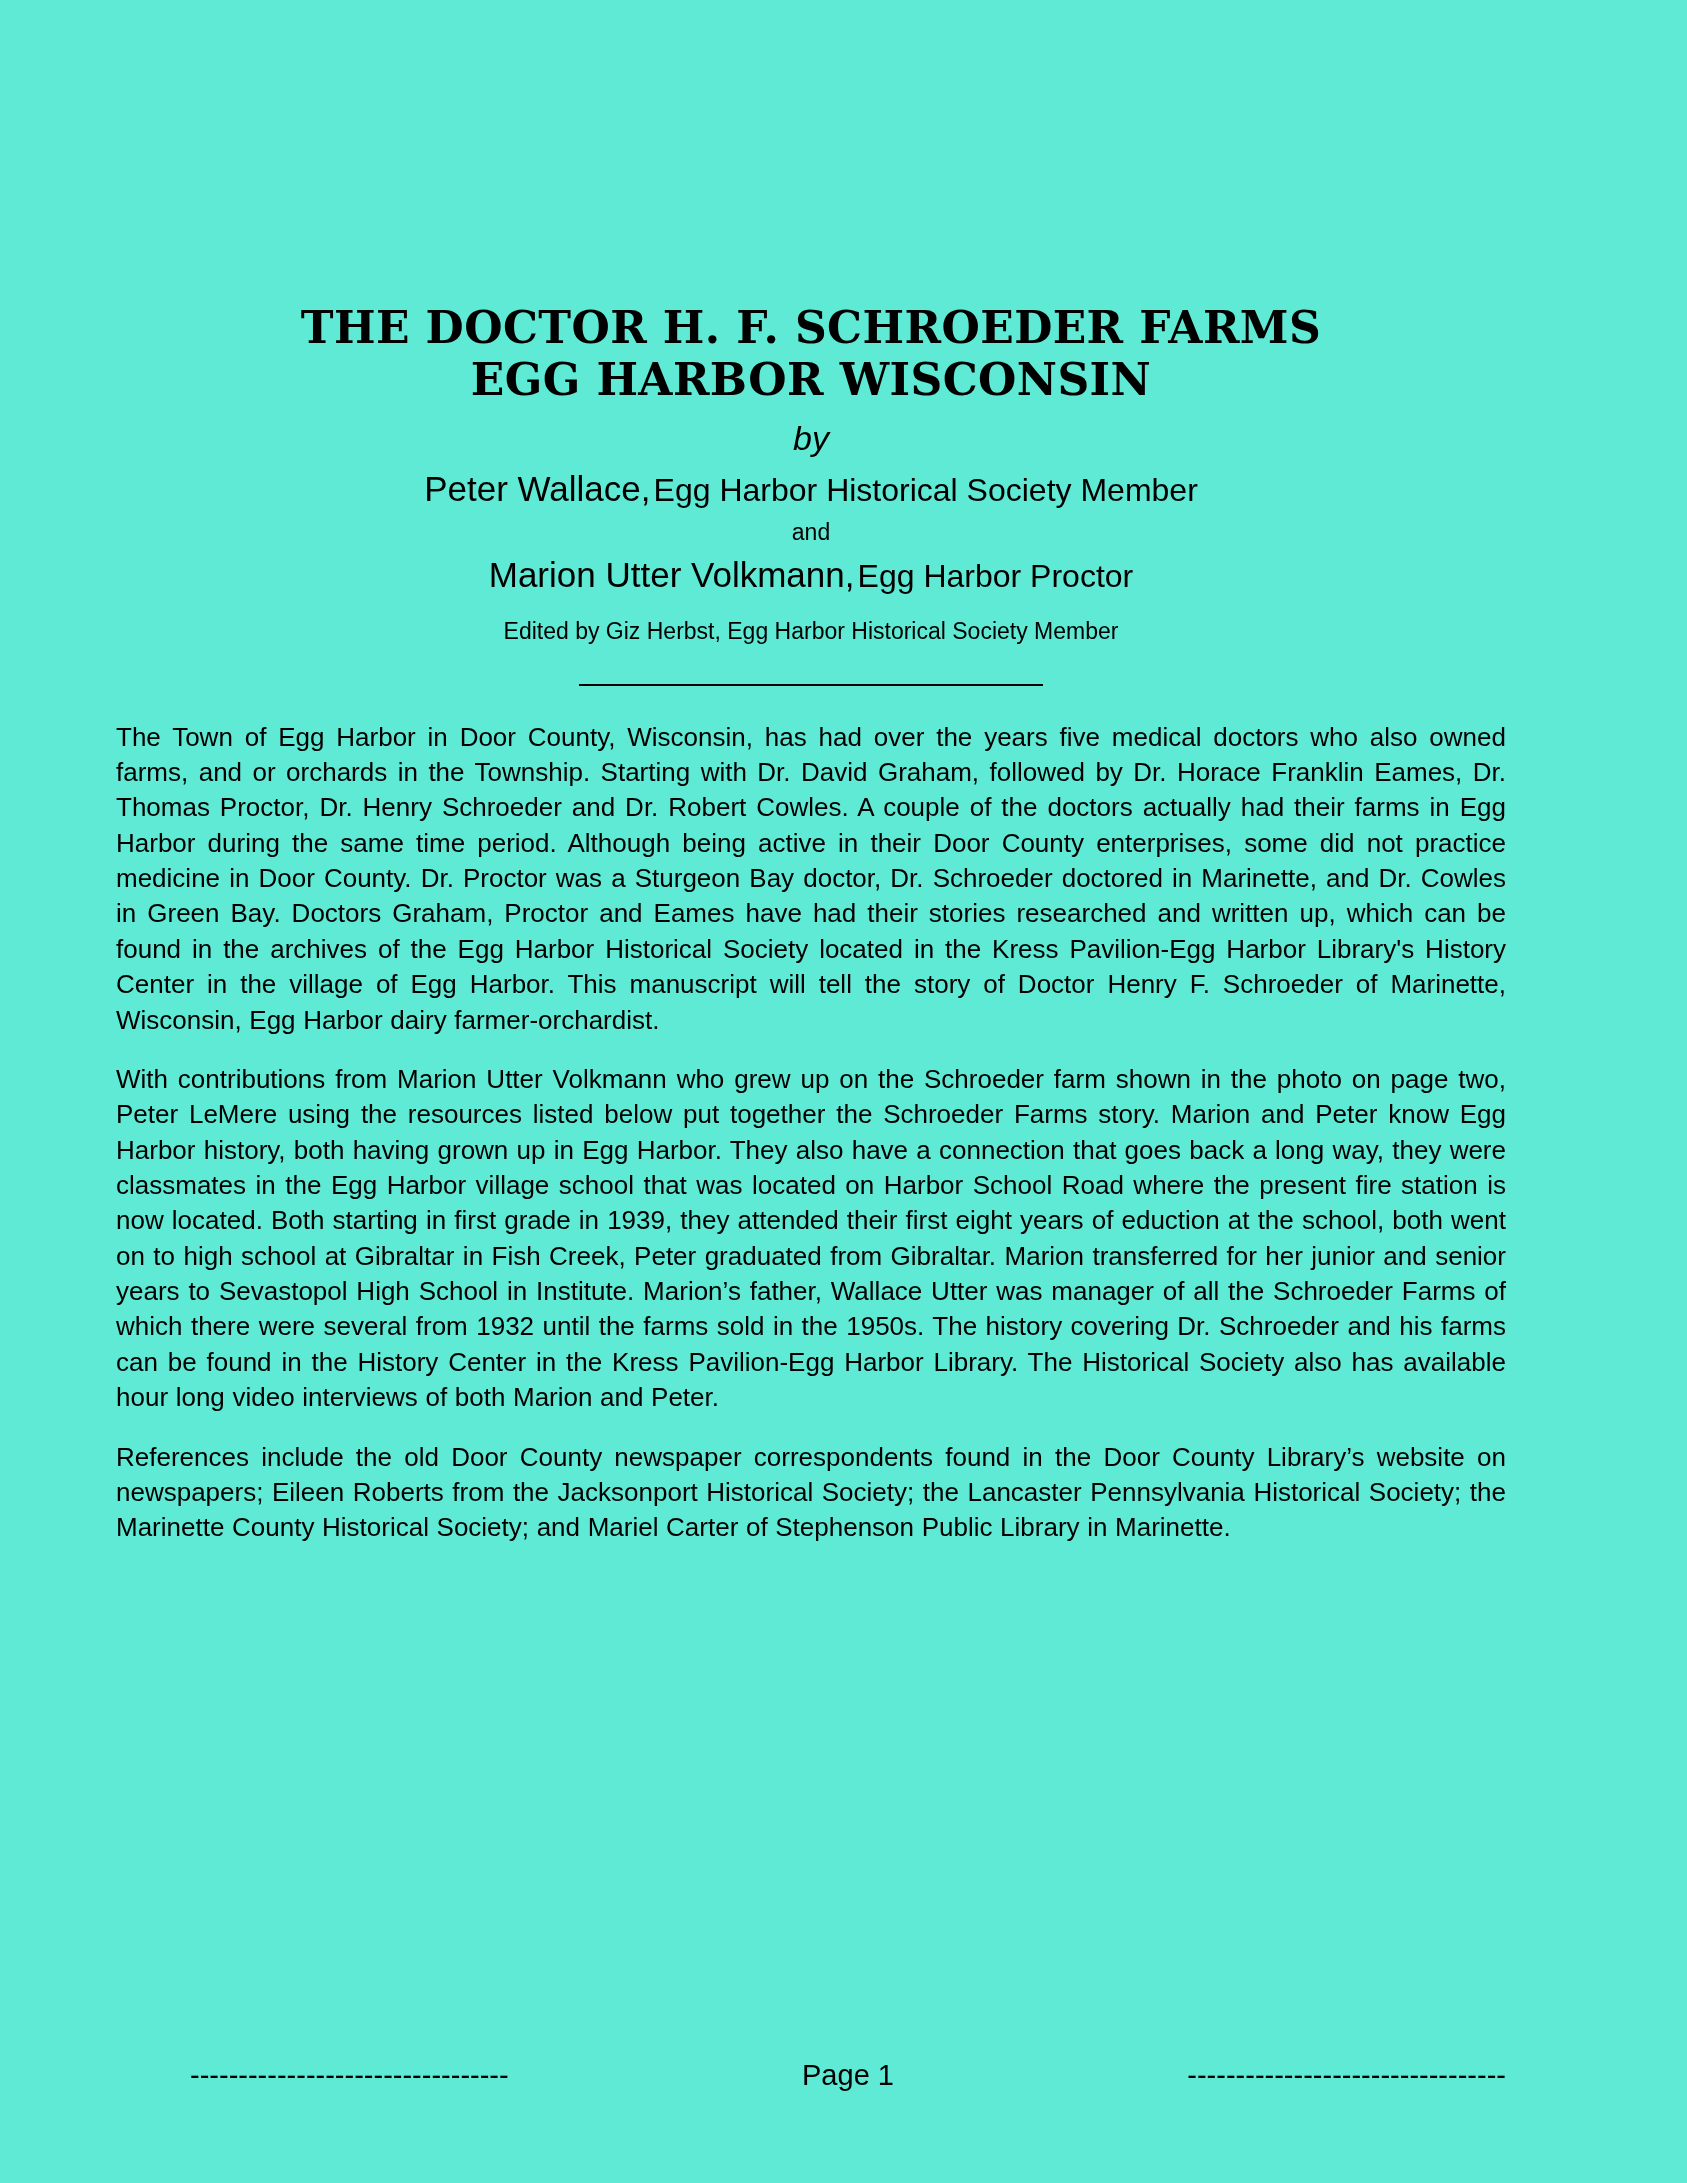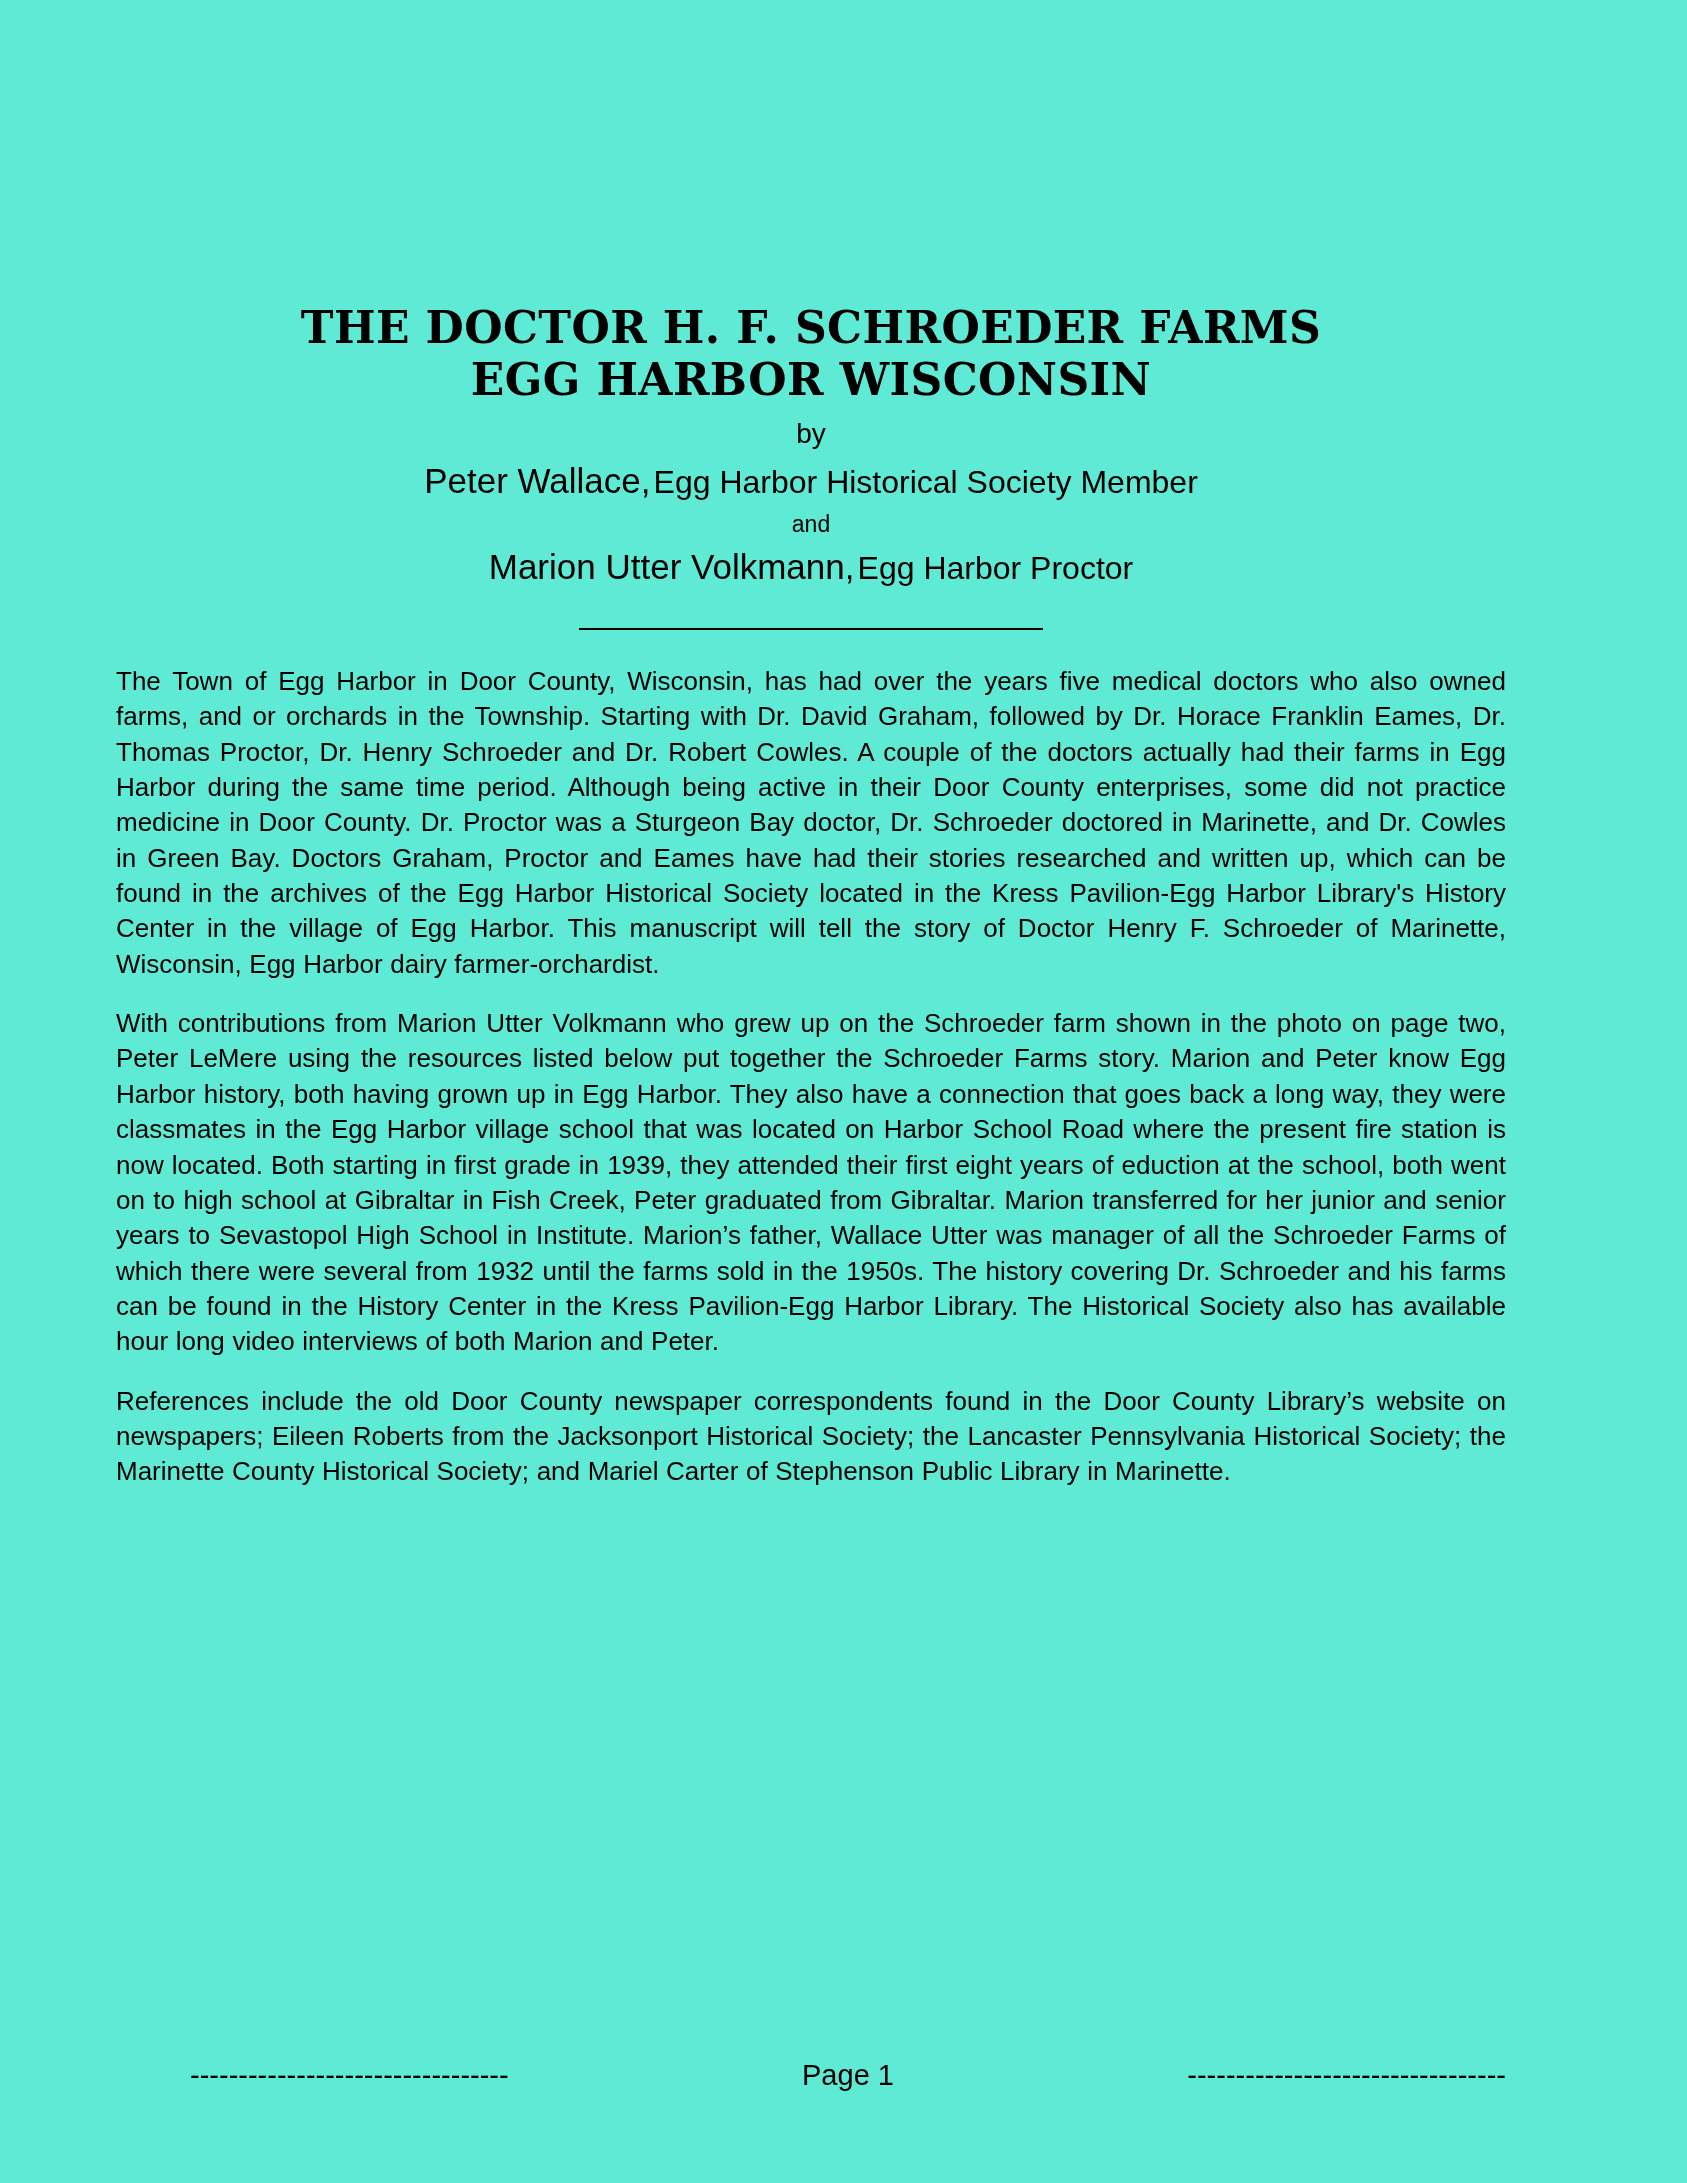--- a/index.html
+++ b/index.html
@@ -27,23 +27,24 @@
     font-weight: bold;
     font-size: 44px;
     line-height: 1.18;
     letter-spacing: 0.4px;
     margin: 0;
   }
   .doc-title .line2 {
     display: block;
   }
   .byword {
-    font-size: 28px;
+    font-size: 34px;
     margin-top: 9.8px;
     line-height: 1.3;
+    font-style: italic;
   }
   .author-line {
     margin-top: 7px;
     line-height: 1.25;
   }
   .author-name {
     font-size: 35px;
   }
   .author-role {
     font-size: 32px;
@@ -112,20 +113,21 @@
       <span class="author-role">Egg Harbor Historical Society Member</span>
     </div>
 
     <div class="andword">and</div>
 
     <div class="author-line">
       <span class="author-name">Marion Utter Volkmann,</span>
       <span class="author-role">Egg Harbor Proctor</span>
     </div>
 
+    <div class="editor-line">Edited by Giz Herbst, Egg Harbor Historical Society Member</div>
   </div>
 
   <div class="divider-wrap">
     <span class="divider"></span>
   </div>
 
   <div class="body-text">
     <p>The Town of Egg Harbor in Door County, Wisconsin, has had over the years five medical doctors who also owned farms, and or orchards in the Township.  Starting with Dr. David Graham, followed by Dr. Horace Franklin Eames, Dr. Thomas Proctor, Dr. Henry Schroeder and Dr. Robert Cowles.  A couple of the doctors actually had their farms in Egg Harbor during the same time period.  Although being active in their Door County enterprises, some did not practice medicine in Door County.  Dr. Proctor was a Sturgeon Bay doctor, Dr. Schroeder doctored in Marinette, and Dr. Cowles in Green Bay.   Doctors Graham, Proctor and Eames have had their stories researched and written up, which can be found in the archives of the Egg Harbor Historical Society located in the Kress Pavilion-Egg Harbor Library's History Center in the village of Egg Harbor. This manuscript will tell the story of Doctor Henry F. Schroeder of Marinette, Wisconsin, Egg Harbor dairy farmer-orchardist.</p>
     <p>With contributions from Marion Utter Volkmann who grew up on the Schroeder farm shown in the photo on page two, Peter LeMere using the resources listed below put together the Schroeder Farms story.  Marion and Peter know Egg Harbor history, both having grown up in Egg Harbor.  They also have a connection that goes back a long way, they were classmates in the Egg Harbor village school that was located on Harbor School Road where the present fire station is now located.  Both starting in first grade in 1939, they attended their first eight years of eduction at the school, both went on to high school at Gibraltar in Fish Creek, Peter graduated from Gibraltar. Marion transferred for her junior and senior years to Sevastopol High School in Institute.    Marion’s father, Wallace Utter was manager of all the Schroeder Farms of which there were several from 1932 until the farms sold in the 1950s.  The history covering Dr. Schroeder and his farms can be found in the History Center in the Kress Pavilion-Egg Harbor Library.  The Historical Society also has available hour long video interviews of both Marion and Peter.</p>
     <p>References include the old Door County newspaper correspondents found in the Door County Library’s website on newspapers; Eileen Roberts from the Jacksonport Historical Society; the Lancaster Pennsylvania Historical Society; the Marinette County Historical Society; and Mariel Carter of Stephenson Public Library in Marinette.</p>

